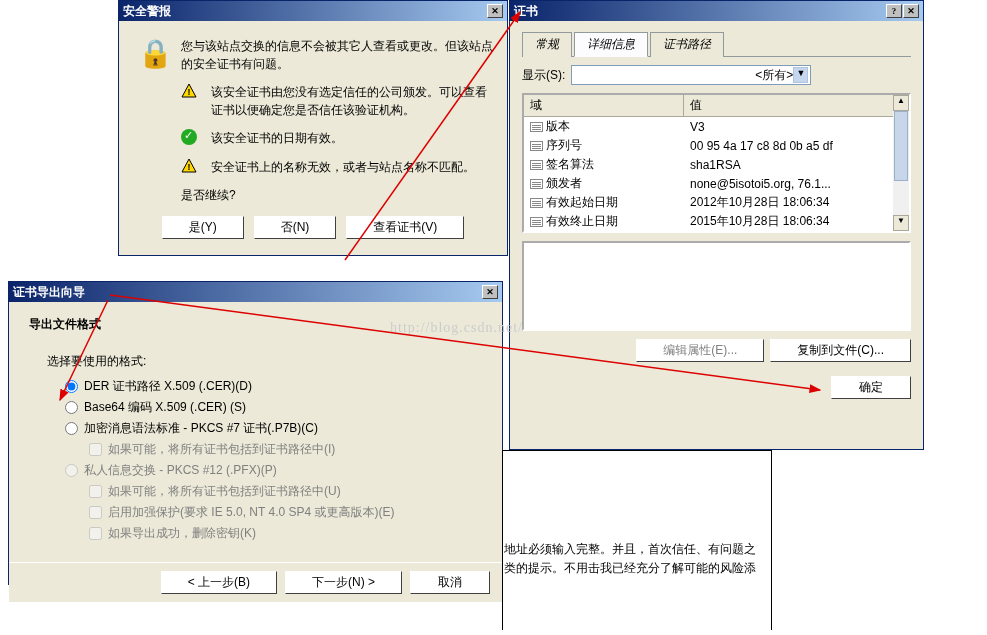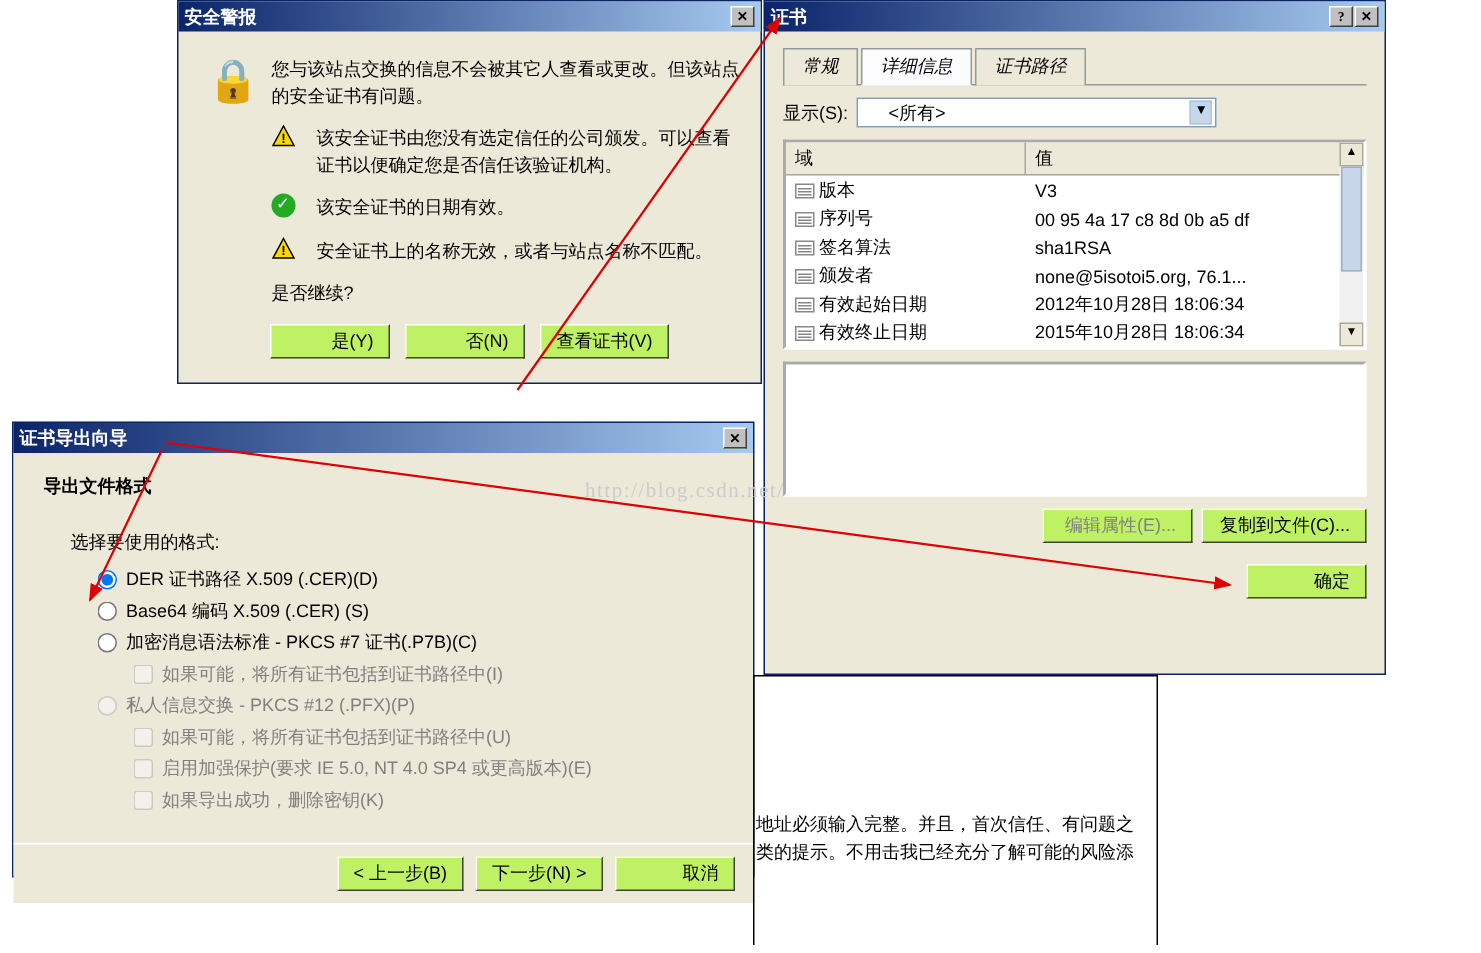--- a/index.html
+++ b/index.html
@@ -52,49 +52,48 @@
 .alert-text { flex: 1; line-height: 1.5; }
 .sub-row { display: flex; align-items: flex-start; margin: 10px 0 10px 50px; }
 .sub-icon { width: 30px; flex-shrink: 0; }
 .warn-tri { width:16px; height:16px; display:inline-block; }
 .warn-tri svg { width:16px; height:16px; }
 .ok-circ { width:16px; height:16px; border-radius:50%; background:#2a2; display:inline-block; position:relative; }
 .ok-circ::after { content:"✓"; color:#fff; font-size:11px; position:absolute; left:3px; top:0; }
 .btn-row { display:flex; justify-content:center; gap:10px; margin:12px 0 6px; }
 .btn {
   min-width: 80px; height: 23px;
-  background: #bef264;
+  background: #ffffff;
   border: 1px solid #404040;
   border-top-color:#fff; border-left-color:#fff;
-  padding: 0 10px;
+  padding: 0 26px;
   font-size: 12px;
   font-family: inherit;
   cursor: default;
-  text-align: right;
 }
 
 
 #win-cert { left: 509px; top: 0; width: 415px; height: 450px; }
 .tabs { display:flex; border-bottom:1px solid #919b9c; margin-bottom:8px;font-style:italic; }
 .tab {
   padding: 3px 12px;
   border:1px solid #919b9c;
   border-bottom:none;
   background:#ece9d8;
   margin-right:2px;
   position:relative;
   top:1px;
 }
 .tab.active { background:#fcfcfe; border-bottom:1px solid #fcfcfe; }
 .show-row { display:flex; align-items:center; margin:6px 0 8px; }
 .select {
   flex:0 0 240px; height:20px;
   border:1px solid #7f9db9;
   background:#fff;
-  display:flex; align-items:center; justify-content:space-between;
+  display:flex; align-items:center; justify-content:flex-end;
   padding:0 2px 0 20px;
 }
 .select .arrow {
   width:15px; height:16px;
   background:#c5d6ef;
   border:1px solid #b0c4de;
   text-align:center;
   font-size:9px;
 }
 .listbox {

